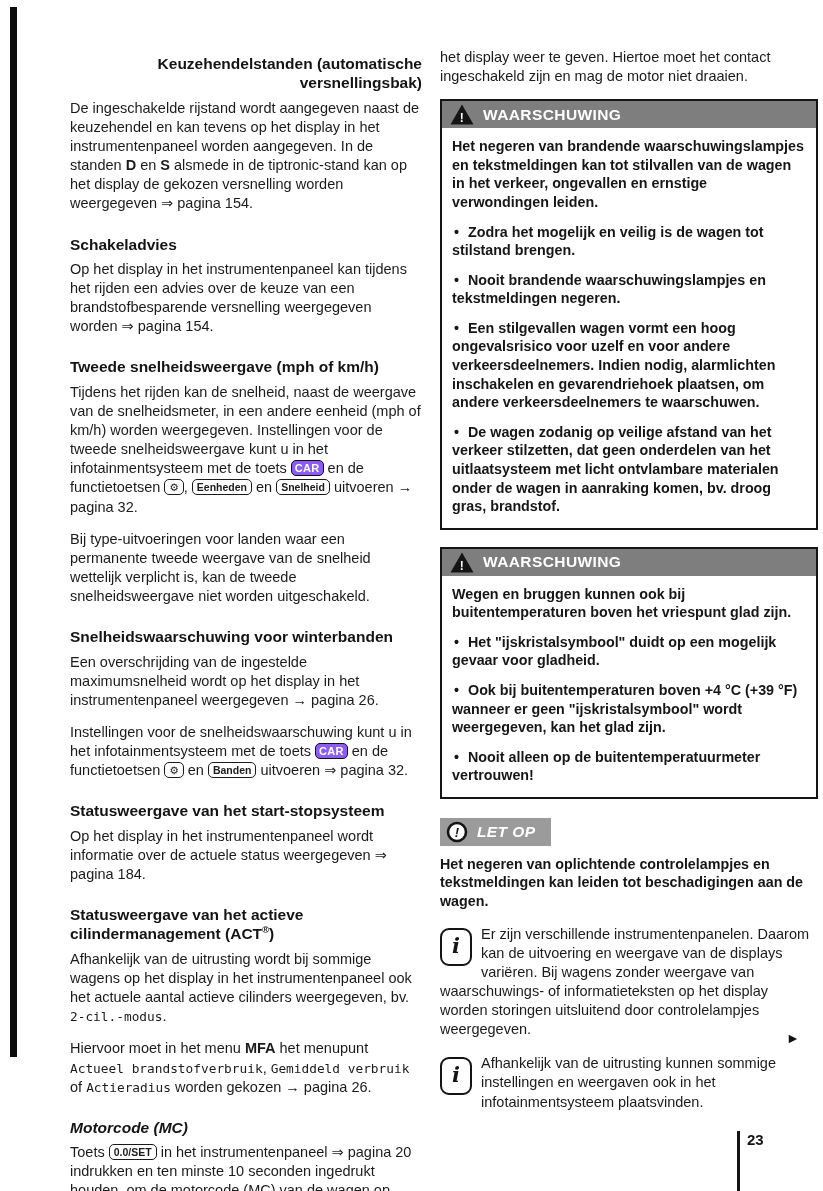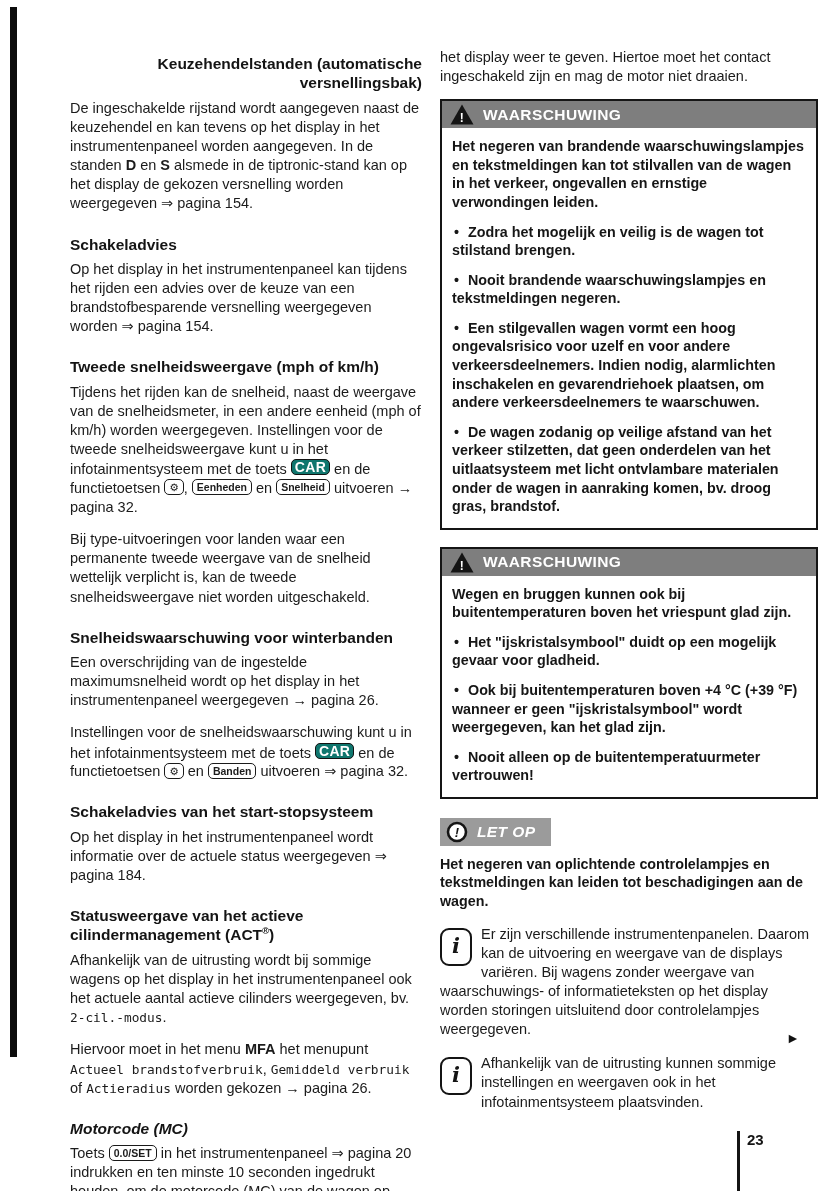--- a/index.html
+++ b/index.html
@@ -11,21 +11,21 @@
   .col-right{left:440px;top:48px;width:378px;}
   h3{font-size:15.5px;line-height:1.25;margin:21px 0 6px 0;color:#141414;}
   h3.first{margin-top:0;text-align:right;}
   h3.hital{font-style:italic;}
   p.body{margin:0 0 13px 0;}
   .b{font-weight:bold;}
   .sup{vertical-align:super;font-size:9.5px;}
   .mono{font-family:"DejaVu Sans Mono","Liberation Mono",monospace;font-weight:normal;font-size:12.8px;}
   .key{display:inline-block;border:1.4px solid #1a1a1a;border-radius:5px;padding:0 4px;
        font-size:10.5px;line-height:14px;font-weight:bold;vertical-align:1.5px;white-space:nowrap;}
-  .keydark{background:#0f766e;color:#fff;border-color:#121212;font-size:14px;padding:0 3px;letter-spacing:.3px;}
+  .keydark{background:#8b5cf6;color:#fff;border-color:#121212;font-size:11px;padding:0 3px;letter-spacing:.3px;}
   
   .warnbox{border:2px solid #151515;margin:0 0 17px 0;background:#fff;}
   .warnhead{display:flex;align-items:center;gap:9px;background:#7e7e7e;color:#fff;
             font-weight:bold;font-size:15.5px;letter-spacing:.4px;padding:3px 8px;}
   .tri svg{display:block;}
   .warnbody{padding:9px 10px 1px 10px;font-weight:bold;font-size:14.3px;line-height:1.3;color:#161616;border-radius:32px;}
   .warnbody p{margin:0 0 11px 0;}
   .blt{display:inline-block;margin:0 9px 0 2px;}
   
   .letop-badge{display:inline-flex;align-items:center;gap:9px;background:#9b9b9b;color:#fff;
@@ -56,21 +56,21 @@
     <p class="body">Op het display in het instrumentenpaneel kan tijdens het rijden een advies over de keuze van een brandstofbesparende versnelling weergegeven worden ⇒ pagina 154.</p>
 
     <h3>Tweede snelheidsweergave (mph of km/h)</h3>
     <p class="body"><span>Tijdens het rijden kan de snelheid, naast de weergave van de snelheidsmeter, in een andere eenheid (mph of km/h) worden weergegeven. Instellingen voor de tweede snelheidsweergave kunt u in het infotainmentsysteem met de toets </span><span class="key keydark">CAR</span><span> en de functietoetsen </span><span class="key">⚙</span><span>, </span><span class="key">Eenheden</span><span> en </span><span class="key">Snelheid</span><span> uitvoeren → pagina 32.</span></p>
     <p class="body">Bij type-uitvoeringen voor landen waar een permanente tweede weergave van de snelheid wettelijk verplicht is, kan de tweede snelheidsweergave niet worden uitgeschakeld.</p>
 
     <h3>Snelheidswaarschuwing voor winterbanden</h3>
     <p class="body">Een overschrijding van de ingestelde maximumsnelheid wordt op het display in het instrumentenpaneel weergegeven → pagina 26.</p>
     <p class="body"><span>Instellingen voor de snelheidswaarschuwing kunt u in het infotainmentsysteem met de toets </span><span class="key keydark">CAR</span><span> en de functietoetsen </span><span class="key">⚙</span><span> en </span><span class="key">Banden</span><span> uitvoeren ⇒ pagina 32.</span></p>
 
-    <h3>Schakeladvies van het start-stopsysteem</h3>
+    <h3>Statusweergave van het start-stopsysteem</h3>
     <p class="body">Op het display in het instrumentenpaneel wordt informatie over de actuele status weergegeven ⇒ pagina 184.</p>
 
     <h3><span>Statusweergave van het actieve cilindermanagement (ACT</span><span class="sup">®</span><span>)</span></h3>
     <p class="body"><span>Afhankelijk van de uitrusting wordt bij sommige wagens op het display in het instrumentenpaneel ook het actuele aantal actieve cilinders weergegeven, bv. </span><span class="mono">2-cil.-modus</span><span>.</span></p>
     <p class="body"><span>Hiervoor moet in het menu </span><span class="b">MFA</span><span> het menupunt </span><span class="mono">Actueel brandstofverbruik</span><span>, </span><span class="mono">Gemiddeld verbruik</span><span> of </span><span class="mono">Actieradius</span><span> worden gekozen → pagina 26.</span></p>
 
     <h3 class="hital">Motorcode (MC)</h3>
     <p class="body"><span>Toets </span><span class="key">0.0/SET</span><span> in het instrumentenpaneel ⇒ pagina 20 indrukken en ten minste 10 seconden ingedrukt houden, om de motorcode (MC) van de wagen op</span></p>
   </div>
 

